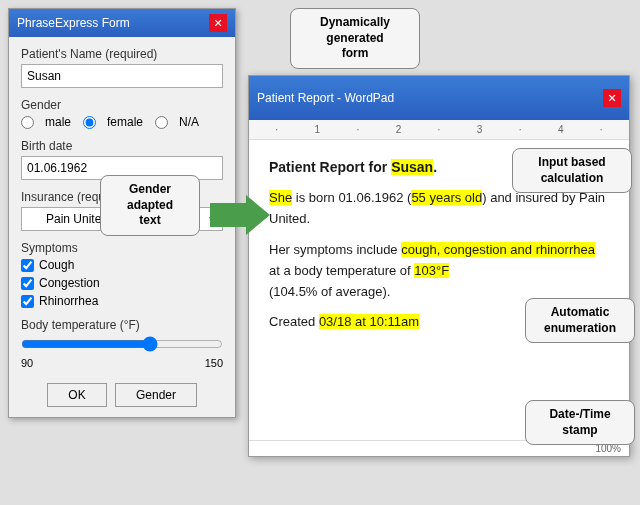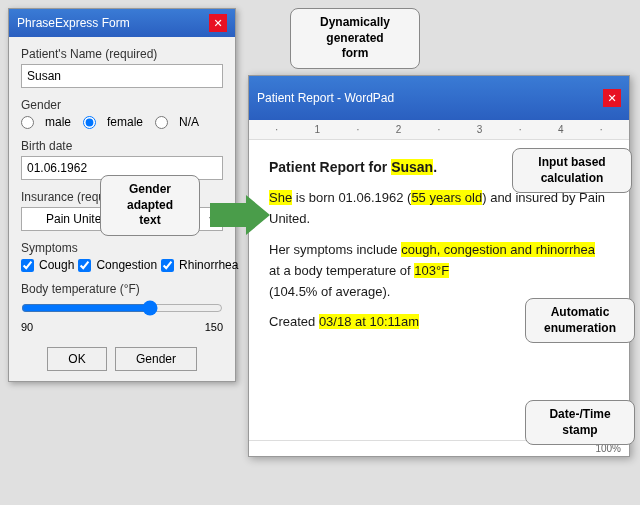--- a/index.html
+++ b/index.html
@@ -80,21 +80,21 @@
       margin-top: 2px;
     }
     .radio-item {
       display: flex;
       align-items: flex-end;
       gap: 11px;
       font-size: 12px;
     }
     .checkbox-group {
       display: flex;
-      flex-direction: row;
+      flex-direction: column;
       gap: 4px;
       margin-top: 3px;
     }
     .checkbox-item {
       display: flex;
       align-items: center;
       gap: 5px;
       font-size: 12px;
     }
     .checkbox-item input[type="checkbox"] {

